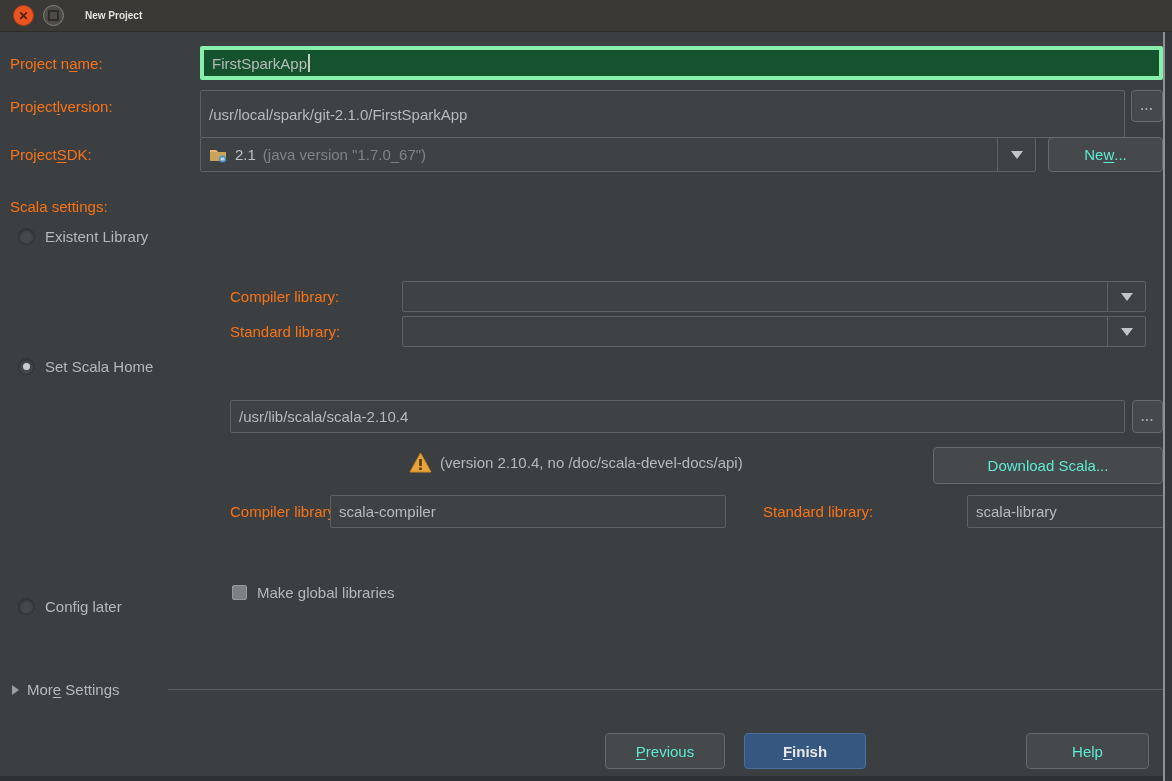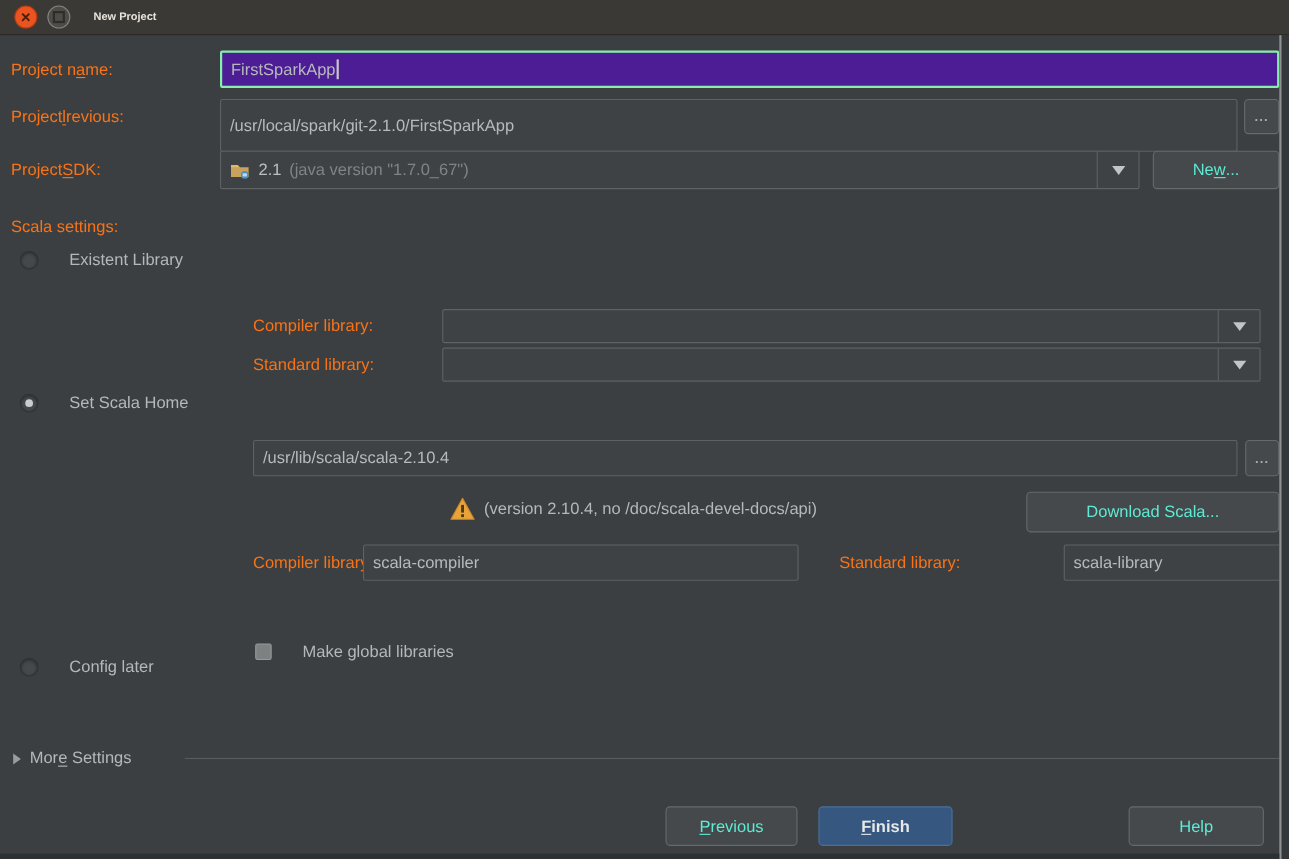--- a/index.html
+++ b/index.html
@@ -16,32 +16,32 @@
   .wbtn-max .sq{width:7px;height:7px;border:2px solid #2e2d29;}
   .wtitle{margin-left:21px;color:#e8e4dc;font-size:10px;font-weight:bold;}
   .edge-right{position:absolute;top:32px;right:0;width:7px;bottom:0;background:#35383a;
     border-left:2px solid #8f9192;}
   .edge-bottom{position:absolute;left:0;right:9px;bottom:0;height:5px;background:#2e3133;}
   .lbl{position:absolute;color:#f97316;font-size:15px;display:flex;align-items:center;}
   .mn{text-decoration:underline;text-underline-offset:2px;}
   .tf{position:absolute;background:#3f4244;border:1px solid #5e6262;border-radius:2px;
     color:#b7babc;font-size:15px;display:flex;align-items:center;padding:0 8px;
     box-sizing:border-box;}
-  .tf.focused{border:2px solid #86efac;background:#4c1d95;}
+  .tf.focused{border:4px solid #86efac;background:#14532d;}
   .caret{display:inline-block;width:2px;height:18px;background:#c7c7c7;margin-left:1px;}
   .combo-arrow{position:absolute;right:0;top:0;bottom:0;width:37px;
     border-left:1px solid #5e6262;display:flex;align-items:center;justify-content:center;}
   .tri-down{width:0;height:0;border-left:6px solid transparent;
     border-right:6px solid transparent;border-top:8px solid #c2c4c5;}
   .btn{position:absolute;background:#45494b;border:1px solid #656a6b;border-radius:4px;
     color:#5eead4;font-size:15px;display:flex;align-items:center;justify-content:center;
     box-sizing:border-box;cursor:default;}
   .btn.default{background:#365880;border-color:#47709a;color:#e8e8e8;font-weight:bold;}
   .btn.browse{font-size:12px;font-weight:bold;letter-spacing:1px;color:#a9acad;}
-  .radio-row{position:absolute;display:flex;align-items:center;gap:28px;}
+  .radio-row{position:absolute;display:flex;align-items:center;gap:10px;}
   .radio{width:17px;height:17px;border-radius:50%;background:#45494b;
     border:1px solid #2e3233;box-shadow:inset 0 1px 3px rgba(0,0,0,.45);box-sizing:border-box;
     display:flex;align-items:center;justify-content:center;}
   .radio.selected::after{content:"";width:7px;height:7px;border-radius:50%;background:#c9cdce;}
   .radio-label{color:#b5b8b9;font-size:15px;}
   .checkbox{width:15px;height:15px;background:#7d8182;border:1px solid #94999a;
     border-radius:2px;box-sizing:border-box;}
   .sdk-ver{color:#bcc0c1;margin-left:7px;}
   .sdk-detail{color:#7f8486;margin-left:7px;}
   .warn-text{position:absolute;color:#b5b8b9;font-size:15px;display:flex;align-items:center;}
@@ -71,21 +71,21 @@
       <span>me:</span>
   </div>
   <div class="tf focused" style="left:200px;top:46px;width:963px;height:34px;">
     <span>FirstSparkApp</span>
       <span class="caret"></span>
   </div>
 
   <div class="lbl" style="left:10px;top:90px;height:32px;">
     <span>Project </span>
       <span class="mn">l</span>
-      <span>revious:</span>
+      <span>version:</span>
   </div>
   <div class="tf" style="left:200px;top:90px;width:925px;height:48px;">
     <span>/usr/local/spark/git-2.1.0/FirstSparkApp</span>
   </div>
   <div class="btn browse" style="left:1131px;top:90px;width:32px;height:32px;">...</div>
 
   <div class="lbl" style="left:10px;top:137px;height:35px;">
     <span>Project </span>
       <span class="mn">S</span>
       <span>DK:</span>

